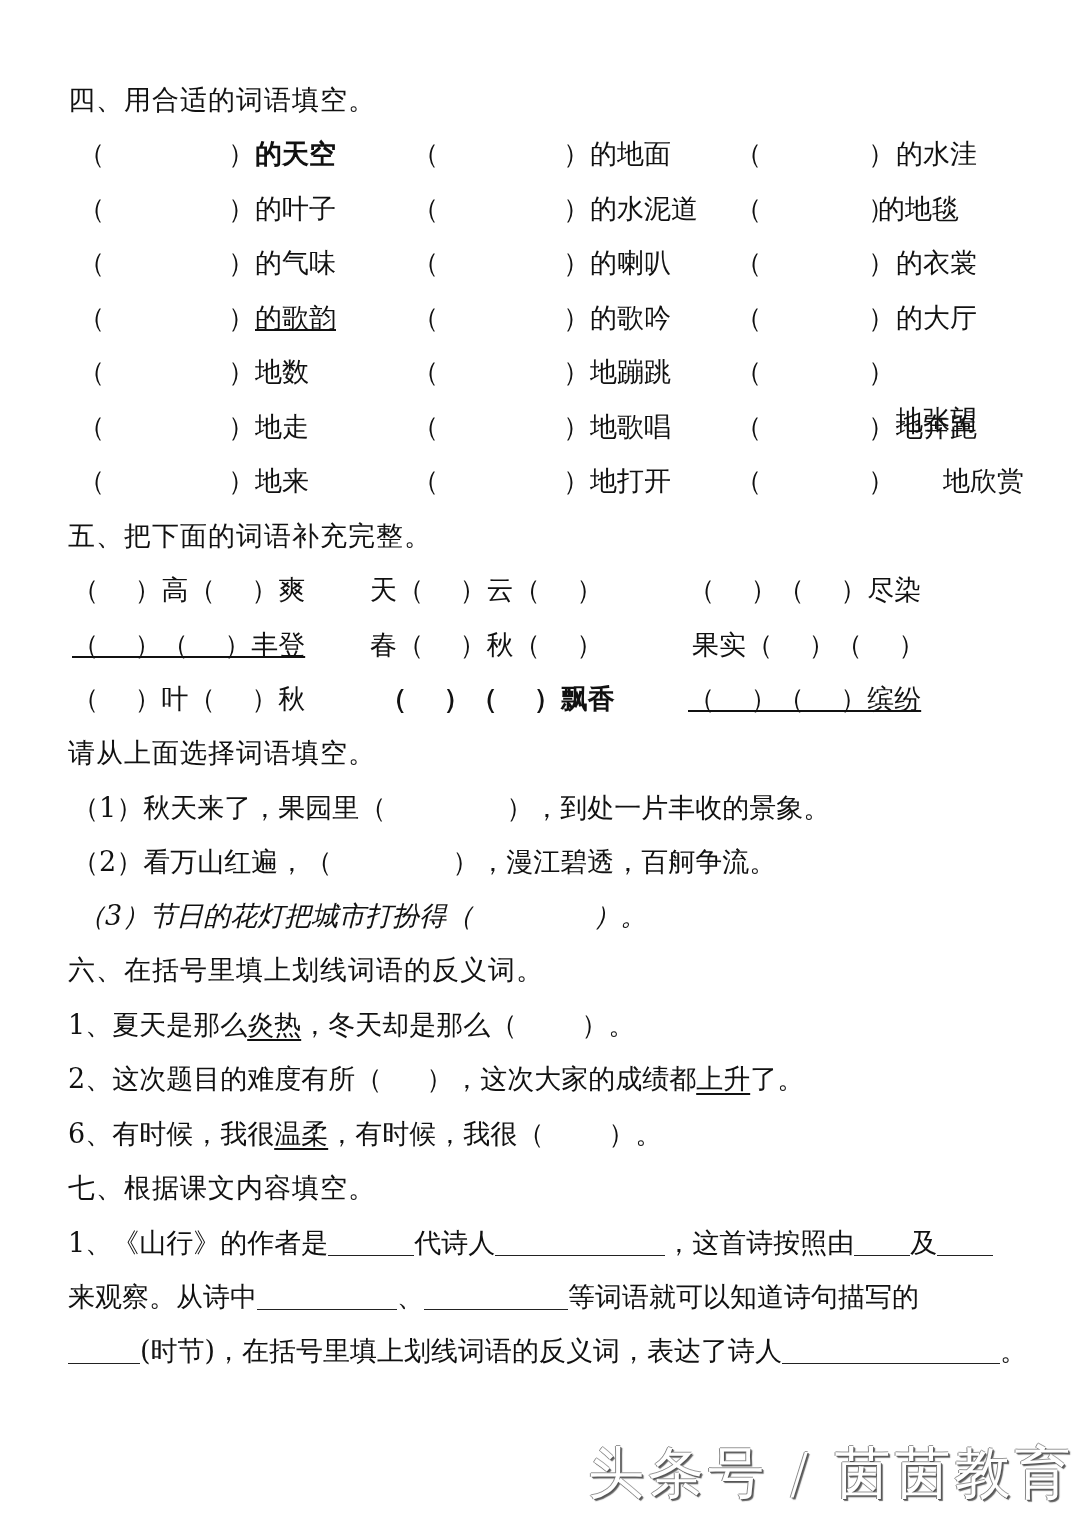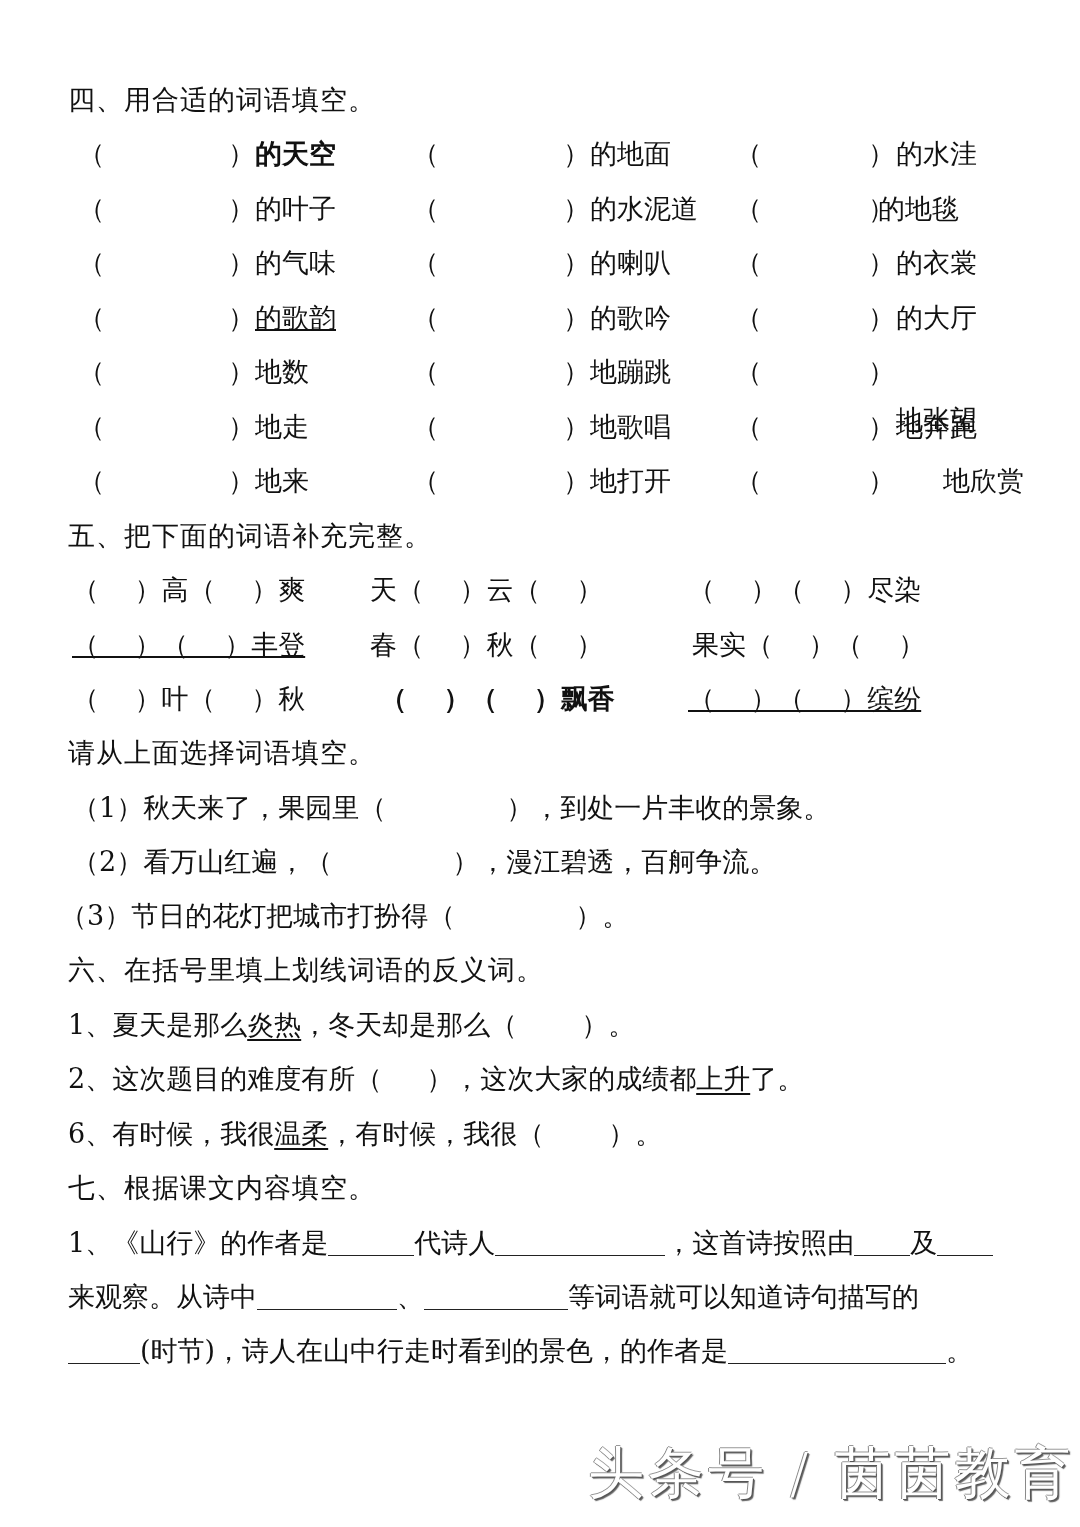--- a/index.html
+++ b/index.html
@@ -126,21 +126,21 @@
   </div>
 
 <div class="line heading" style="top:735px;">请从上面选择词语填空。</div>
 
 <div class="line" style="top:790px; left:72px;">
   <span>（1）秋天来了，果园里（</span><span style="display:inline-block;width:120px;"></span><span>），到处一片丰收的景象。</span>
 </div>
 <div class="line" style="top:844px; left:72px;">
   <span>（2）看万山红遍，（</span><span style="display:inline-block;width:120px;"></span><span>），漫江碧透，百舸争流。</span>
 </div>
-<div class="line" style="top:898px; left:60px;">
+<div class="line" style="top:898px; left:78px;font-style:italic;">
   <span>（3）节日的花灯把城市打扮得（</span><span style="display:inline-block;width:120px;"></span><span>）。</span>
 </div>
 
 <div class="line heading" style="top:952px;">六、在括号里填上划线词语的反义词。</div>
 
 <div class="line" style="top:1007px;">
   <span>1、夏天是那么</span><span class="u">炎热</span><span>，冬天却是那么（</span><span style="display:inline-block;width:64px;"></span><span>）。</span>
 </div>
 <div class="line" style="top:1061px;">
   <span>2、这次题目的难度有所（</span><span style="display:inline-block;width:44px;"></span><span>），这次大家的成绩都</span><span class="u">上升</span><span>了。</span>
@@ -151,16 +151,16 @@
 
 <div class="line heading" style="top:1170px;">七、根据课文内容填空。</div>
 
 <div class="line" style="top:1225px;">
   <span>1、《山行》的作者是</span><span class="fill" style="width:86px;"></span><span>代诗人</span><span class="fill" style="width:170px;"></span><span>，这首诗按照由</span><span class="fill" style="width:56px;"></span><span>及</span><span class="fill" style="width:56px;"></span>
 </div>
 <div class="line" style="top:1279px;">
   <span>来观察。从诗中</span><span class="fill" style="width:140px;"></span><span>、</span><span class="fill" style="width:144px;"></span><span>等词语就可以知道诗句描写的</span>
 </div>
 <div class="line" style="top:1333px;">
-  <span class="fill" style="width:72px;"></span><span>(时节)，诗人在山中行走时看到的景色，的作者是</span><span class="fill" style="width:218px;"></span><span>。</span>
+  <span class="fill" style="width:72px;"></span><span>(时节)，在括号里填上划线词语的反义词，表达了诗人</span><span class="fill" style="width:218px;"></span><span>。</span>
 </div>
 
 <div class="watermark">头条号 / 茵茵教育</div>
 
 </body></html>

